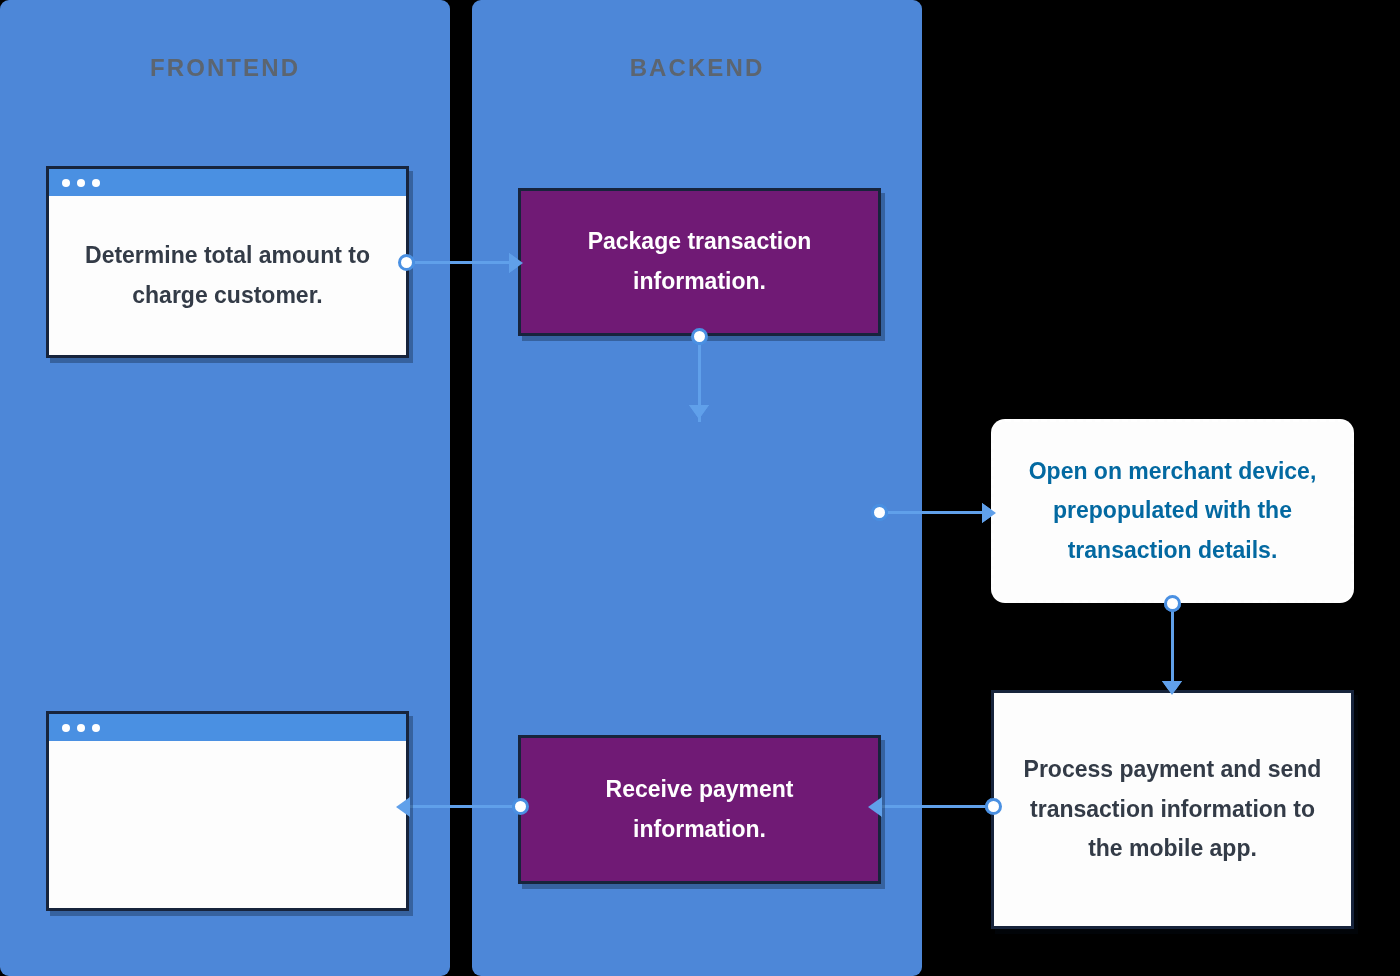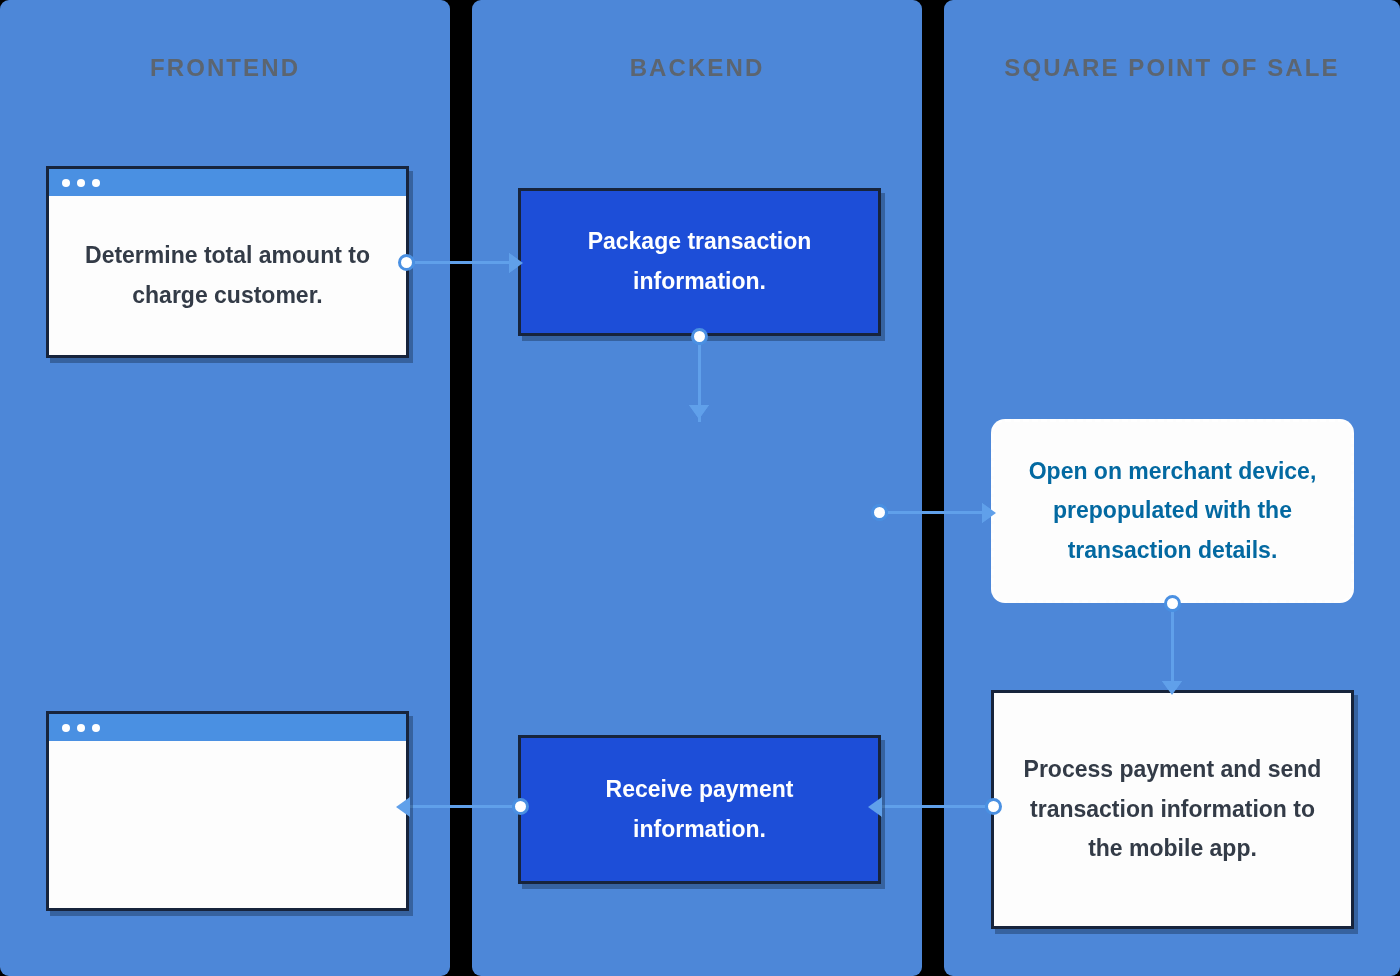--- a/index.html
+++ b/index.html
@@ -59,21 +59,21 @@
   }
   .node .node-text {
     font-size: 23px;
     font-weight: bold;
     line-height: 1.72;
     padding: 0 18px;
   }
 
   
   .node-blue {
-    background: #1d4ed8;
+    background: #701a75;
     border: 3px solid #17243c;
     box-shadow: 4px 5px 0 rgba(3, 12, 28, 0.30);
   }
   .node-blue .node-text { color: #ffffff; }
 
   
   .node-white {
     background: #fdfdfd;
     border: 3px solid #17243c;
     box-shadow: 4px 5px 0 rgba(3, 12, 28, 0.30);
@@ -185,23 +185,20 @@
 <div id="diagram">
 
   <div class="column col-frontend">
     <div class="col-title">FRONTEND</div>
   </div>
 
   <div class="column col-backend">
     <div class="col-title">BACKEND</div>
   </div>
 
-  <div class="column col-square">
-    <div class="col-title">SQUARE POINT OF SALE</div>
-  </div>
 
   <div class="conn-line-h" style="left:405px; top:261px; width:132px;"></div>
   <div class="arrow arrow-right" style="left:509px; top:253px;"></div>
   <div class="conn-dot" style="left:398px; top:254px;"></div>
 
   <div class="conn-line-v" style="left:698px; top:336px; height:86px;"></div>
   <div class="arrow arrow-down" style="left:689px; top:405px;"></div>
   <div class="conn-dot" style="left:691px; top:328px;"></div>
 
   <div class="conn-line-h" style="left:878px; top:511px; width:132px;"></div>

